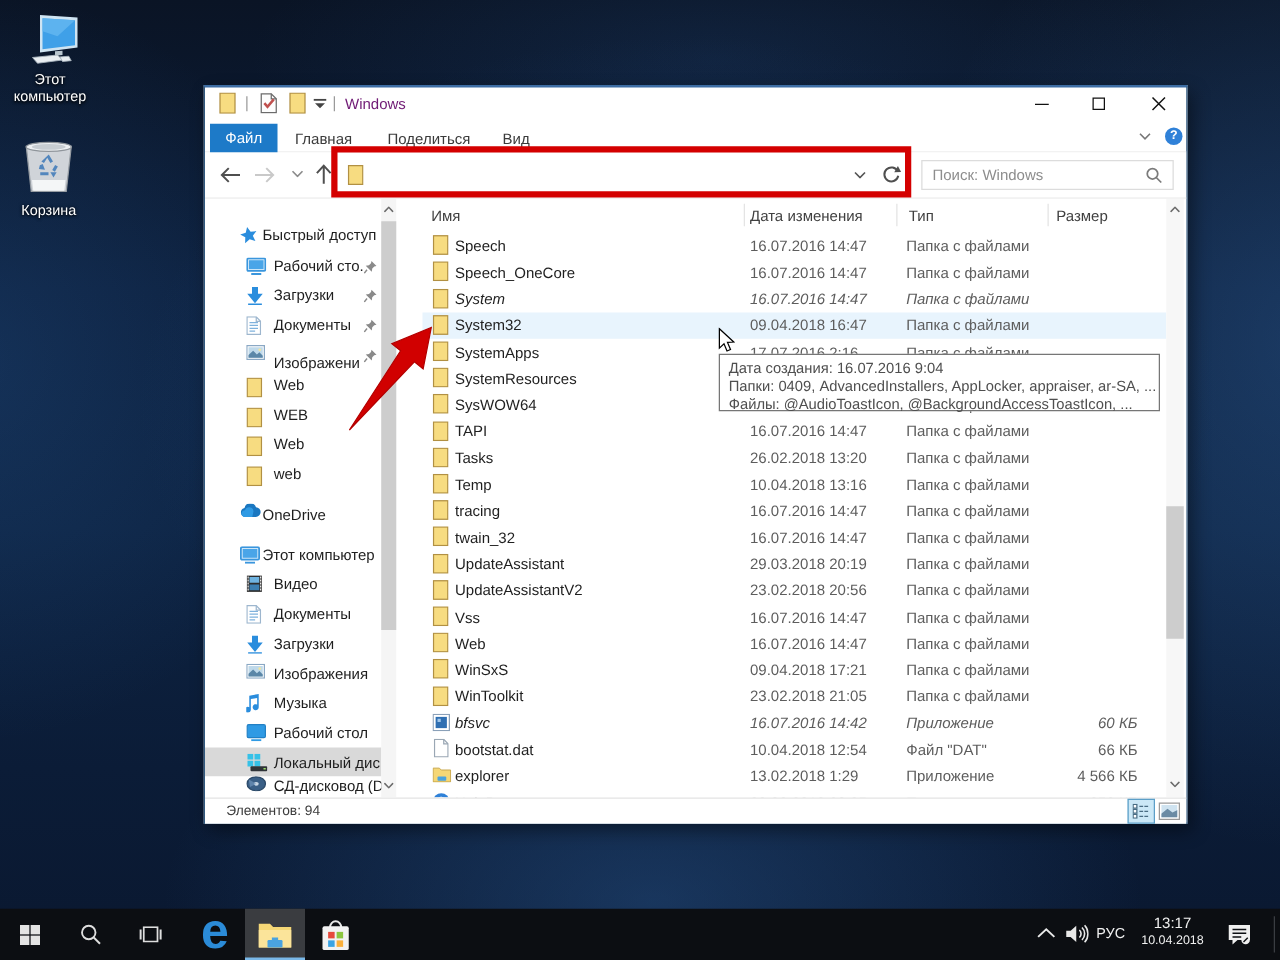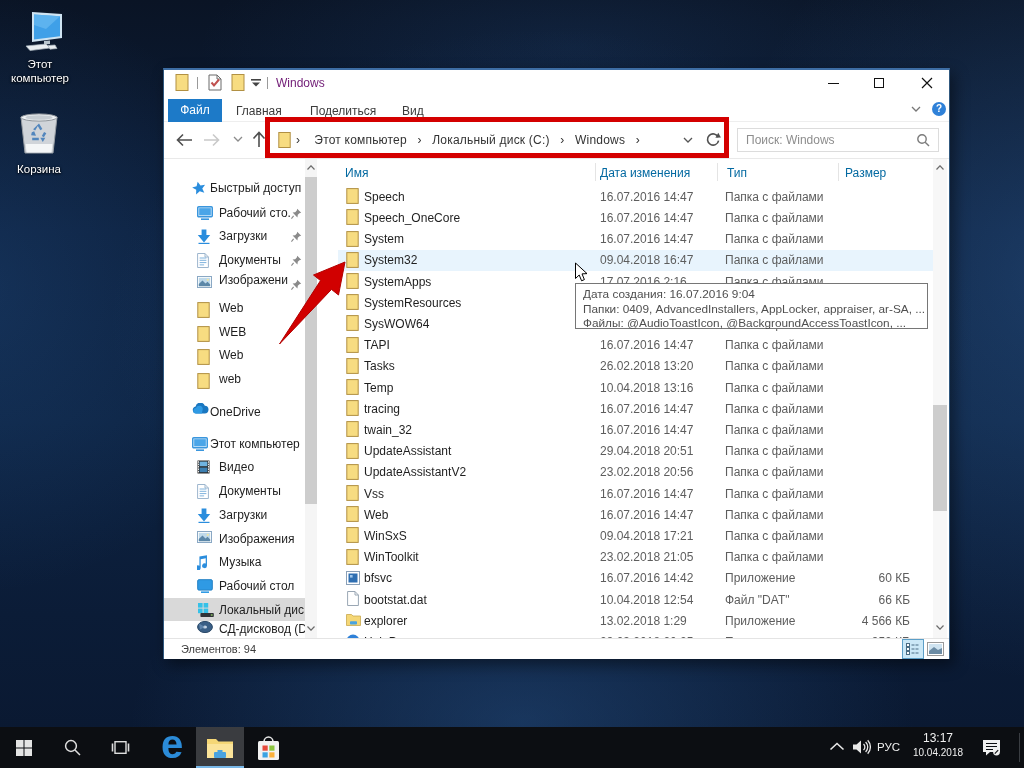--- a/index.html
+++ b/index.html
@@ -13,21 +13,21 @@
  linear-gradient(180deg,#0a1425 0%,#0c1f3c 30%,#0d2342 55%,#0b1c37 80%,#0a1830 100%);
 }
 .abs{position:absolute}
 .txt{white-space:nowrap}
 
 .dlabel{color:#fff;font-size:11.5px;text-align:center;text-shadow:0 1px 2px rgba(0,0,0,.9),0 0 3px rgba(0,0,0,.6);line-height:14px}
 
 #win{left:163px;top:68px;width:787px;height:591px;background:#fff;border:1px solid #31597f;border-top:2px solid #3d6da4;box-shadow:4px 6px 14px rgba(0,0,0,.45)}
 .tab{font-size:12px;color:#3b3b3b}
 .navtxt{font-size:12px;color:#1e1e1e}
-.hdr{font-size:12px;color:#0369a1}
+.hdr{font-size:12px;color:#404040}
 .nm{font-size:12px;color:#1f1f1f}
 .meta{font-size:12px;color:#5d5d5d}
 </style></head>
 <body>
 
 <svg class="abs" style="left:24px;top:11px" width="42" height="44" viewBox="0 0 42 44">
   <polygon points="8,1 38,3 38,27 8,31" fill="#cfe4f2"></polygon>
   <polygon points="10,3.5 36,5.2 36,25.2 10,28.4" fill="#3fa0e8"></polygon>
   <polygon points="10,3.5 36,5.2 22,18 10,14" fill="#63b6f0" opacity=".85"></polygon>
   <polygon points="20,30 26,29.6 26,33 20,33.6" fill="#b9c6cf"></polygon>
@@ -101,21 +101,20 @@
       <path d="M1 1 L5 5 L9 1" fill="none" stroke="#8b8b8b" stroke-width="1.3"></path>
     </svg>
   <svg class="abs" style="left:87px;top:60px" width="16" height="19" viewBox="0 0 16 19">
     <path d="M8 17 L8 3 M2.5 8.5 L8 2.5 L13.5 8.5" fill="none" stroke="#4f4f4f" stroke-width="1.6"></path>
   </svg>
 
   <div class="abs" style="left:107px;top:58px;width:453px;height:27px;background:#fff"></div>
   <svg class="abs" style="left:114px;top:62px" width="13" height="16" viewBox="0 0 13 16">
     <rect x="0.8" y="0.5" width="11.4" height="15" fill="#f7dc81" stroke="#b19043" stroke-width="1"></rect>
   </svg>
-  <div class="abs txt" style="left:132px;top:63px;font-size:12px;color:#333;letter-spacing:.2px">›&nbsp;&nbsp;&nbsp; Этот компьютер &nbsp;&nbsp;›&nbsp;&nbsp; Локальный диск (C:) &nbsp;&nbsp;›&nbsp;&nbsp; Windows &nbsp;&nbsp;›</div>
   <svg class="abs" style="left:519px;top:67px" width="10" height="6" viewBox="0 0 10 6">
       <path d="M1 1 L5 5 L9 1" fill="none" stroke="#555" stroke-width="1.3"></path>
     </svg>
   <svg class="abs" style="left:541px;top:61px" width="16" height="16" viewBox="0 0 16 16">
     <path d="M13.2 6.2 a5.6 5.6 0 1 0 0.4 3.4" fill="none" stroke="#4f4f4f" stroke-width="1.6"></path>
     <path d="M10.4 6.8 L15.9 6.6 L13.3 1.7 Z" fill="#4f4f4f"></path>
   </svg>
 
   <div class="abs" style="left:573px;top:58px;width:202px;height:24px;border:1px solid #dcdcdc"></div>
   <div class="abs txt" style="left:582px;top:63px;font-size:12px;color:#8d8d8d">Поиск: Windows</div>
@@ -157,21 +156,21 @@
     <svg class="abs" style="left:127px;top:96px" width="11" height="11" viewBox="0 0 11 11">
         <path d="M6.2 0.8 L10.2 4.8 L8.4 5.2 L6.8 6.8 L6.4 9.4 L1.6 4.6 L4.2 4.2 L5.8 2.6 Z" fill="#8a8a8a"></path>
         <path d="M2.6 7.8 L0.4 10.6" stroke="#8a8a8a" stroke-width="1.1"></path>
       </svg>
     <svg class="abs" style="left:33px;top:117px" width="15" height="12" viewBox="0 0 15 12">
         <rect x="0.5" y="0.5" width="14" height="11" fill="#fff" stroke="#8aa8c4" stroke-width="1"></rect>
         <rect x="1.8" y="1.8" width="11.4" height="8.4" fill="#bfd9ea"></rect>
         <path d="M1.8 8 L5.5 4.5 L8.5 7.5 L10.5 5.8 L13.2 8.6 L13.2 10.2 L1.8 10.2 Z" fill="#5b87a8"></path>
         <circle cx="10.8" cy="3.8" r="1.1" fill="#f2e6a0"></circle>
       </svg>
-    <div class="abs navtxt txt" style="left:55px;top:114px">Изображени</div>
+    <div class="abs navtxt txt" style="left:55px;top:124px">Изображени</div>
     <svg class="abs" style="left:127px;top:120px" width="11" height="11" viewBox="0 0 11 11">
         <path d="M6.2 0.8 L10.2 4.8 L8.4 5.2 L6.8 6.8 L6.4 9.4 L1.6 4.6 L4.2 4.2 L5.8 2.6 Z" fill="#8a8a8a"></path>
         <path d="M2.6 7.8 L0.4 10.6" stroke="#8a8a8a" stroke-width="1.1"></path>
       </svg>
     <svg class="abs" style="left:33px;top:143px" width="13" height="16" viewBox="0 0 13 16">
         <rect x="0.8" y="0.6" width="11.4" height="14.8" fill="#f7dc81" stroke="#b19043" stroke-width="1"></rect>
       </svg>
     <div class="abs navtxt txt" style="left:55px;top:142px">Web</div>
     <svg class="abs" style="left:33px;top:167px" width="13" height="16" viewBox="0 0 13 16">
         <rect x="0.8" y="0.6" width="11.4" height="14.8" fill="#f7dc81" stroke="#b19043" stroke-width="1"></rect>
@@ -286,21 +285,21 @@
      <div class="abs meta txt" style="left:387px;top:3.5px">Папка с файлами</div>
     </div>
     <div class="abs" style="left:174px;top:48.4px;width:595px;height:21px;">
      <svg class="abs" style="left:8px;top:2px" width="13" height="16" viewBox="0 0 13 16">
           <rect x="0.8" y="0.6" width="11.4" height="14.8" fill="#f7dc81" stroke="#b19043" stroke-width="1"></rect>
         </svg>
      <div class="abs nm txt" style="left:26px;top:3.5px">Speech_OneCore</div>
      <div class="abs meta txt" style="left:262px;top:3.5px">16.07.2016 14:47</div>
      <div class="abs meta txt" style="left:387px;top:3.5px">Папка с файлами</div>
     </div>
-    <div class="abs" style="left:174px;top:69.6px;width:595px;height:21px;">
+    <div class="abs" style="left:174px;top:69.6px;width:595px;height:21px;font-style:italic;">
      <svg class="abs" style="left:8px;top:2px" width="13" height="16" viewBox="0 0 13 16">
           <rect x="0.8" y="0.6" width="11.4" height="14.8" fill="#f7dc81" stroke="#b19043" stroke-width="1"></rect>
         </svg>
      <div class="abs nm txt" style="left:26px;top:3.5px">System</div>
      <div class="abs meta txt" style="left:262px;top:3.5px">16.07.2016 14:47</div>
      <div class="abs meta txt" style="left:387px;top:3.5px">Папка с файлами</div>
     </div>
     <div class="abs" style="left:174px;top:90.8px;width:595px;height:21px;background:#e8f4fd;">
      <svg class="abs" style="left:8px;top:2px" width="13" height="16" viewBox="0 0 13 16">
           <rect x="0.8" y="0.6" width="11.4" height="14.8" fill="#f7dc81" stroke="#b19043" stroke-width="1"></rect>
@@ -371,21 +370,21 @@
         </svg>
      <div class="abs nm txt" style="left:26px;top:3.5px">twain_32</div>
      <div class="abs meta txt" style="left:262px;top:3.5px">16.07.2016 14:47</div>
      <div class="abs meta txt" style="left:387px;top:3.5px">Папка с файлами</div>
     </div>
     <div class="abs" style="left:174px;top:281.6px;width:595px;height:21px;">
      <svg class="abs" style="left:8px;top:2px" width="13" height="16" viewBox="0 0 13 16">
           <rect x="0.8" y="0.6" width="11.4" height="14.8" fill="#f7dc81" stroke="#b19043" stroke-width="1"></rect>
         </svg>
      <div class="abs nm txt" style="left:26px;top:3.5px">UpdateAssistant</div>
-     <div class="abs meta txt" style="left:262px;top:3.5px">29.04.2018 20:51</div>
+     <div class="abs meta txt" style="left:262px;top:3.5px">29.03.2018 20:19</div>
      <div class="abs meta txt" style="left:387px;top:3.5px">Папка с файлами</div>
     </div>
     <div class="abs" style="left:174px;top:302.8px;width:595px;height:21px;">
      <svg class="abs" style="left:8px;top:2px" width="13" height="16" viewBox="0 0 13 16">
           <rect x="0.8" y="0.6" width="11.4" height="14.8" fill="#f7dc81" stroke="#b19043" stroke-width="1"></rect>
         </svg>
      <div class="abs nm txt" style="left:26px;top:3.5px">UpdateAssistantV2</div>
      <div class="abs meta txt" style="left:262px;top:3.5px">23.02.2018 20:56</div>
      <div class="abs meta txt" style="left:387px;top:3.5px">Папка с файлами</div>
     </div>
@@ -414,21 +413,21 @@
      <div class="abs meta txt" style="left:387px;top:3.5px">Папка с файлами</div>
     </div>
     <div class="abs" style="left:174px;top:387.6px;width:595px;height:21px;">
      <svg class="abs" style="left:8px;top:2px" width="13" height="16" viewBox="0 0 13 16">
           <rect x="0.8" y="0.6" width="11.4" height="14.8" fill="#f7dc81" stroke="#b19043" stroke-width="1"></rect>
         </svg>
      <div class="abs nm txt" style="left:26px;top:3.5px">WinToolkit</div>
      <div class="abs meta txt" style="left:262px;top:3.5px">23.02.2018 21:05</div>
      <div class="abs meta txt" style="left:387px;top:3.5px">Папка с файлами</div>
     </div>
-    <div class="abs" style="left:174px;top:408.8px;width:595px;height:21px;">
+    <div class="abs" style="left:174px;top:408.8px;width:595px;height:21px;font-style:italic;">
      <svg class="abs" style="left:8px;top:3px" width="14" height="14" viewBox="0 0 14 14">
           <rect x="0.5" y="0.5" width="13" height="13" fill="#fff" stroke="#8aa0b8" stroke-width="1"></rect>
           <rect x="2.5" y="2.5" width="9" height="9" fill="#2f6fb2"></rect>
           <rect x="4" y="4" width="2.6" height="2.6" fill="#9fc6ea"></rect>
         </svg>
      <div class="abs nm txt" style="left:26px;top:3.5px">bfsvc</div>
      <div class="abs meta txt" style="left:262px;top:3.5px">16.07.2016 14:42</div>
      <div class="abs meta txt" style="left:387px;top:3.5px">Приложение</div>
      <div class="abs meta txt" style="left:430px;top:3.5px;width:142px;text-align:right">60 КБ</div>
     </div>

